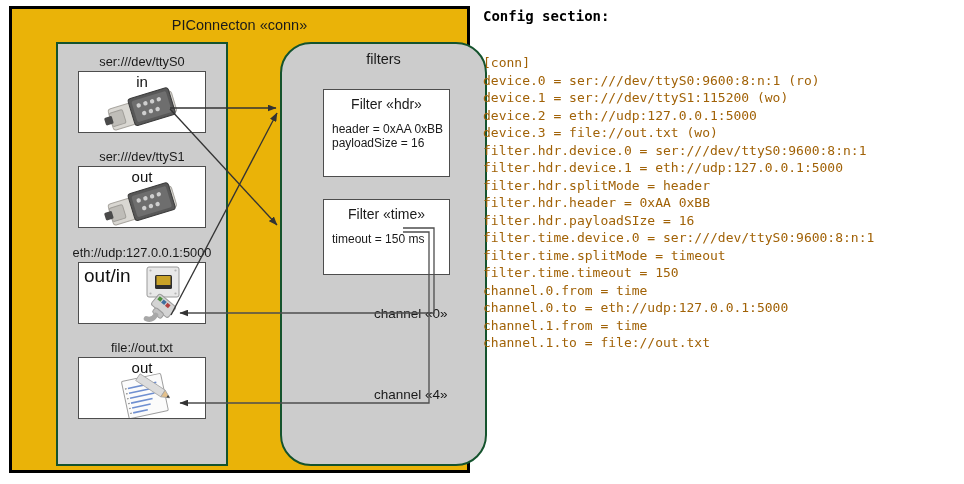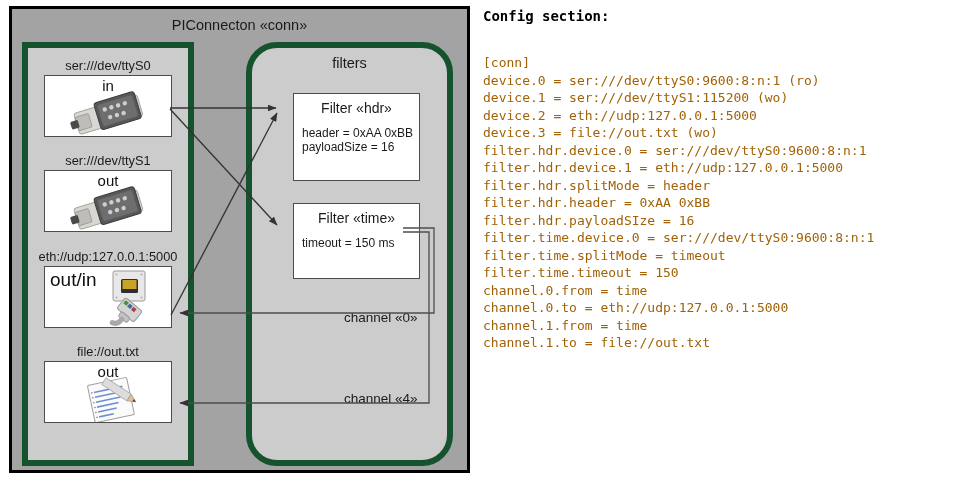--- a/index.html
+++ b/index.html
@@ -23,40 +23,41 @@
     width: 964px;
     height: 484px;
   }
 
   .outer-frame {
     position: absolute;
     left: 9px;
     top: 6px;
     width: 461px;
     height: 467px;
-    background: #a3a3a3;
+    background: #eab308;
     border: 3px solid #000000;
     box-sizing: border-box;
   }
 
   .diagram-title {
     position: absolute;
     left: 0;
     top: 8px;
     width: 100%;
     text-align: center;
     font-size: 14.5px;
     color: #1a1a1a;
   }
 
   .group-panel {
     position: absolute;
     background: #cccccc;
-    border: 6px solid #14532d;
+    border: 2px solid #14532d;
     box-sizing: border-box;
+    margin-left: 34px;
   }
   .group-panel.devices {
     left: 10px;
     top: 33px;
     width: 172px;
     height: 424px;
   }
   .group-panel.filters {
     left: 234px;
     top: 33px;

